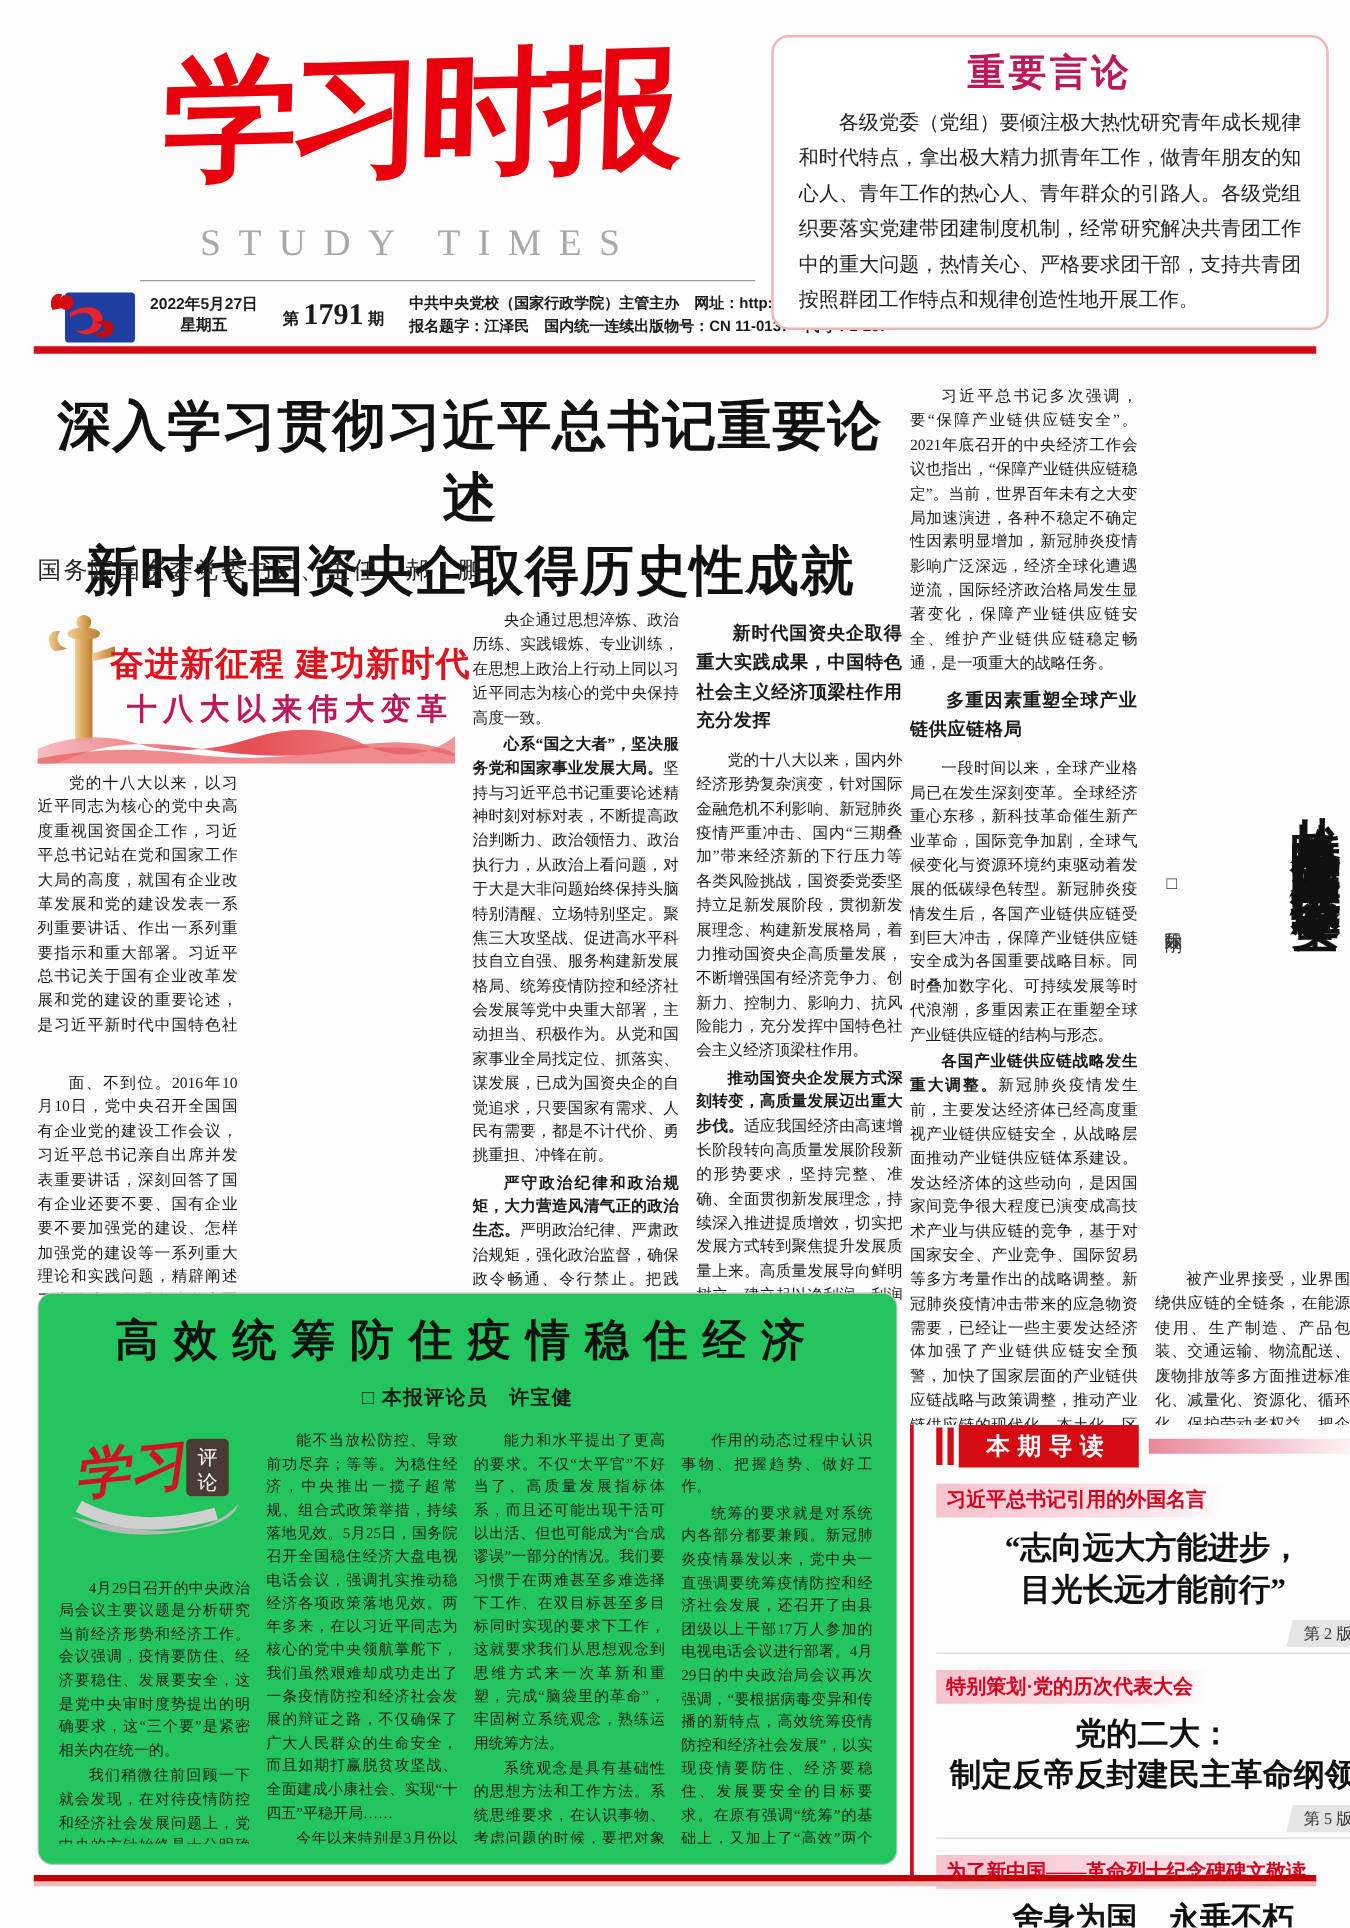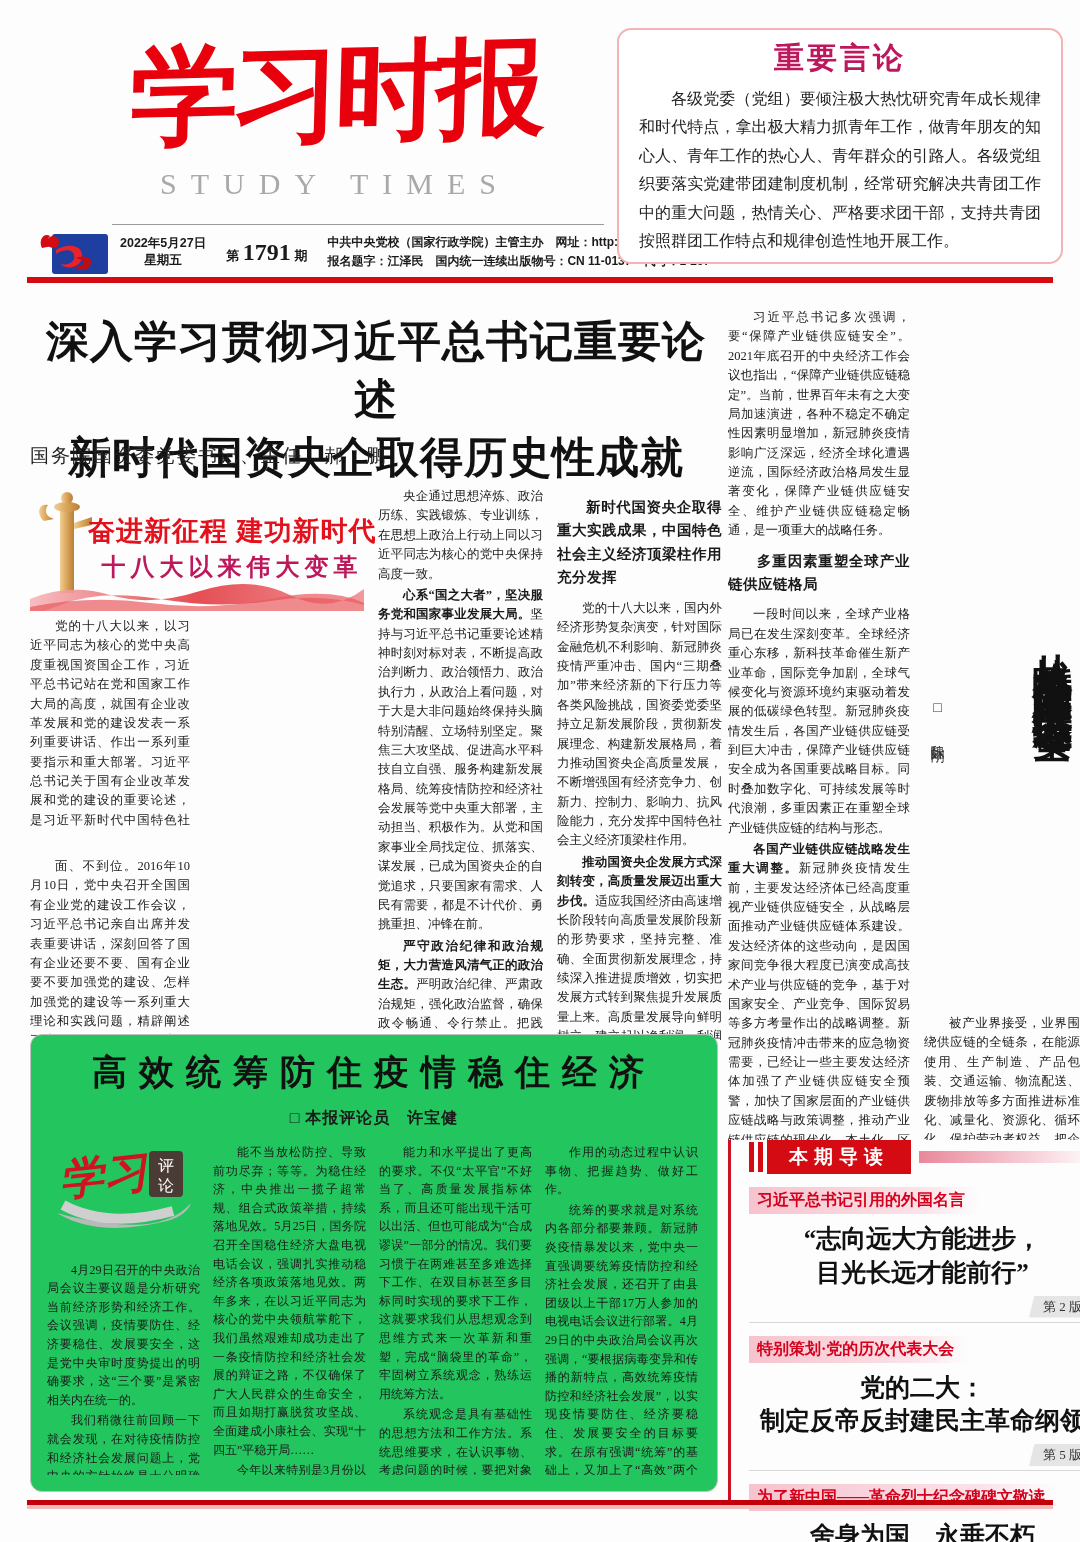--- a/index.html
+++ b/index.html
@@ -10,21 +10,21 @@
   .abs{position:absolute;}
   .sans{font-family:"Liberation Sans","DejaVu Sans",sans-serif;}
 
   
   .masthead-title{
     left:85px;top:28px;width:500px;text-align:center;
     font-size:108px;font-weight:900;color:#e8000d;letter-spacing:-6px;
     transform:skewX(-3deg) rotate(-1.5deg);line-height:1.2;white-space:nowrap;
   }
   .masthead-sub{
-    left:85px;top:167px;width:500px;text-align:center;
+    left:85px;top:178px;width:500px;text-align:center;
     font-size:30px;color:#a9a9a9;letter-spacing:14px;white-space:nowrap;
   }
   .masthead-rule{left:112px;top:224px;width:492px;height:1px;background:#9a9a9a;}
   .header-row{
     left:36px;top:228px;width:575px;height:48px;display:flex;align-items:center;gap:10px;
   }
   .paper-logo{width:74px;height:48px;flex:0 0 auto;}
   .hdr-date{font-size:12.5px;font-weight:700;text-align:center;line-height:1.4;white-space:nowrap;}
   .hdr-sep{width:1px;height:38px;background:#666;}
   .hdr-issue{font-size:13px;font-weight:700;white-space:nowrap;}

